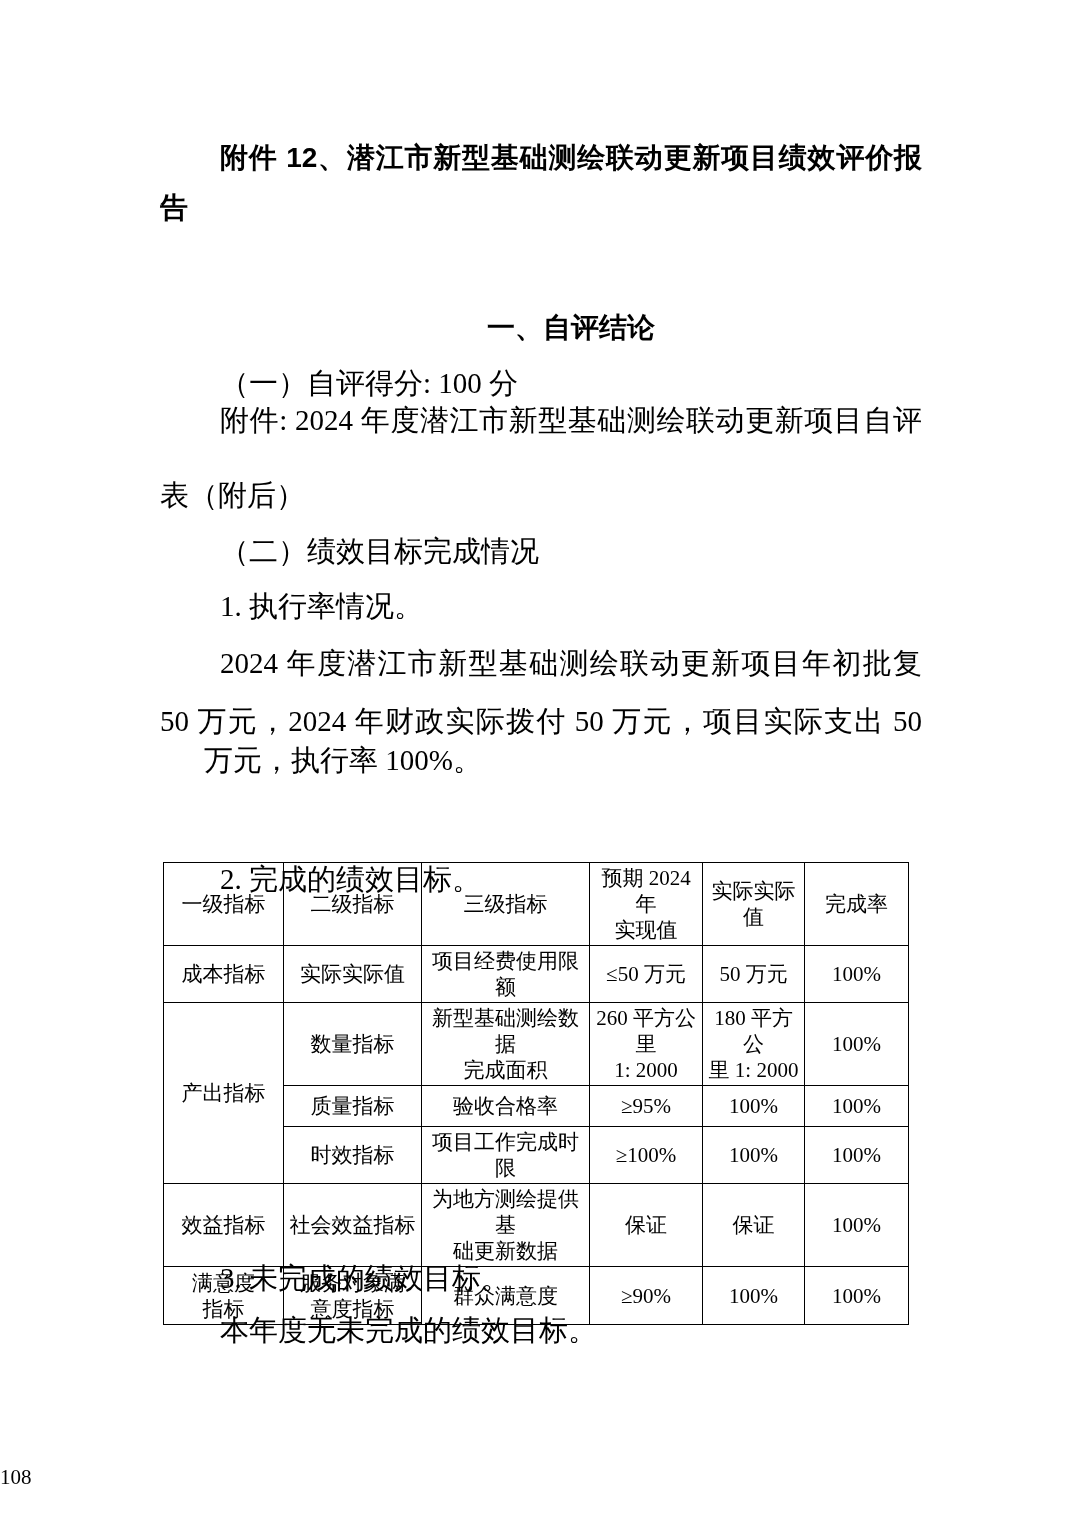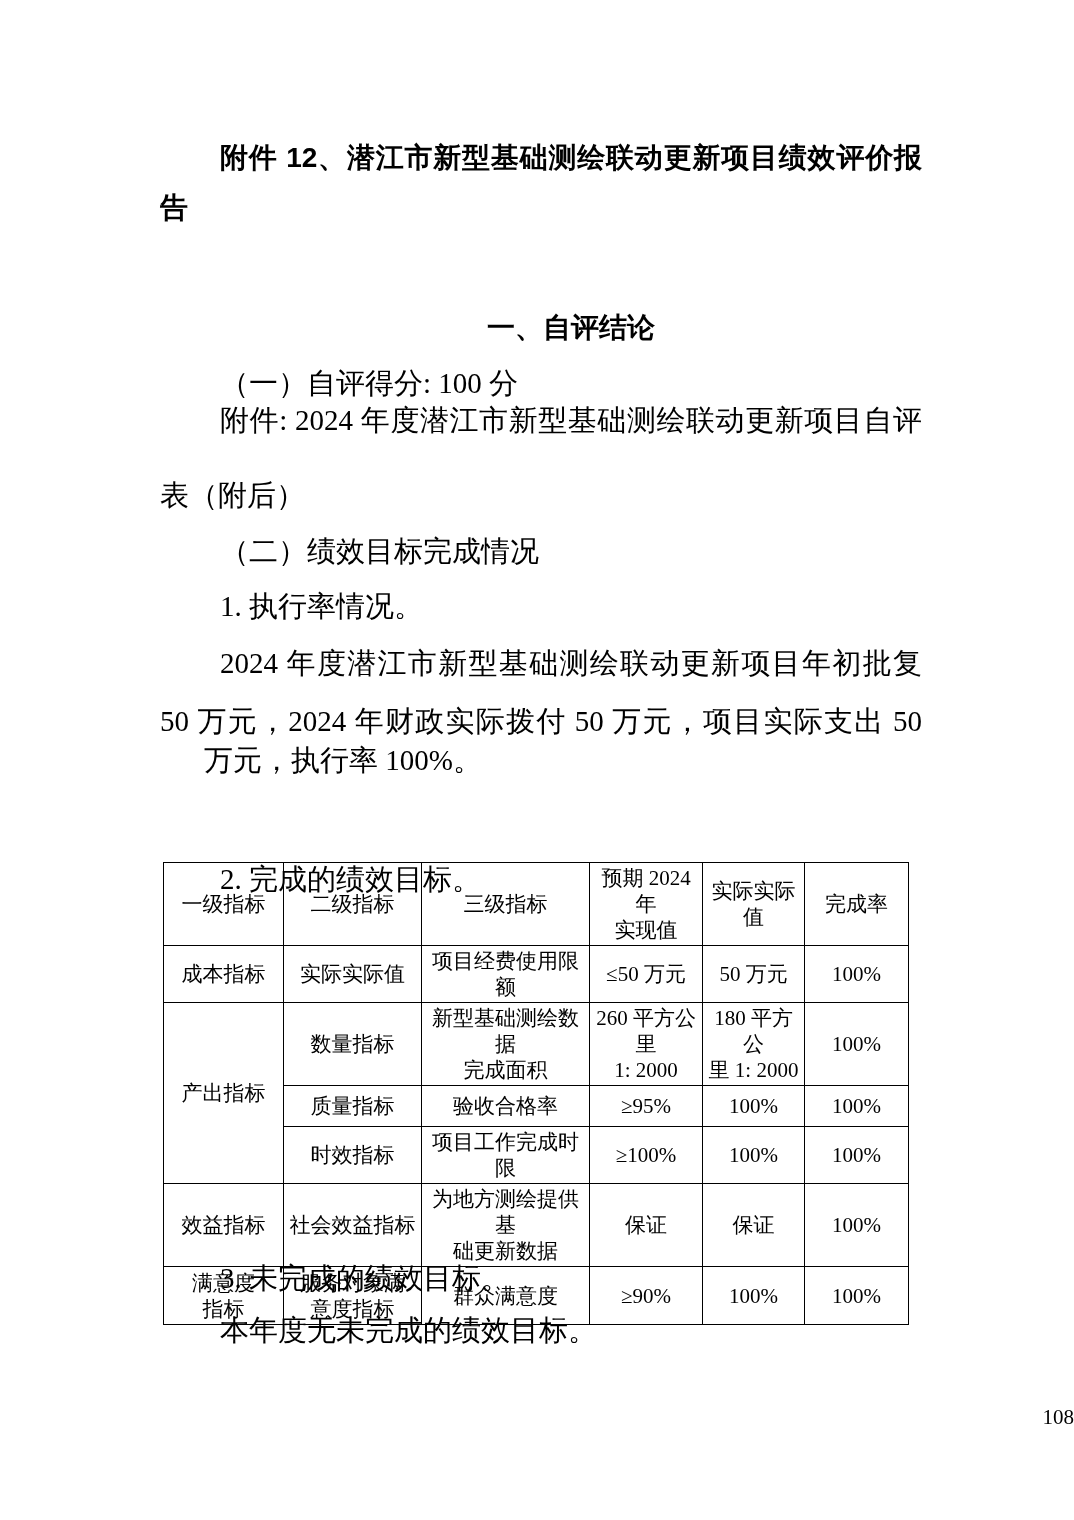--- a/index.html
+++ b/index.html
@@ -65,23 +65,23 @@
   tr.h-header   { height: 60px; }
   tr.h-cost     { height: 47px; margin-top: 40px; }
   tr.h-quantity { height: 67px; }
   tr.h-quality  { height: 41px; }
   tr.h-time     { height: 53px; }
   tr.h-benefit  { height: 61px; }
   tr.h-satisf   { height: 58px; }
   .page-number {
     position: absolute;
     left: 0;
-    top: 1404px;
+    top: 1464px;
     width: 100%;
-    text-align: right;
+    text-align: left;
     font-size: 21px;
     line-height: 26px;
   }
 </style>
 </head>
 <body>
 
 <div class="page">
 
   <div class="line indent doc-title stretch" style="top:140px;">附件 12、潜江市新型基础测绘联动更新项目绩效评价报</div>

